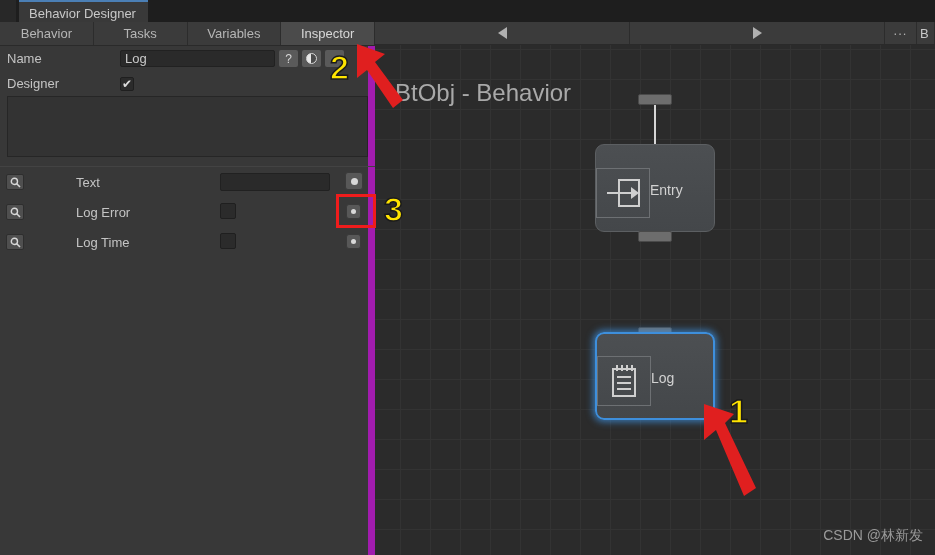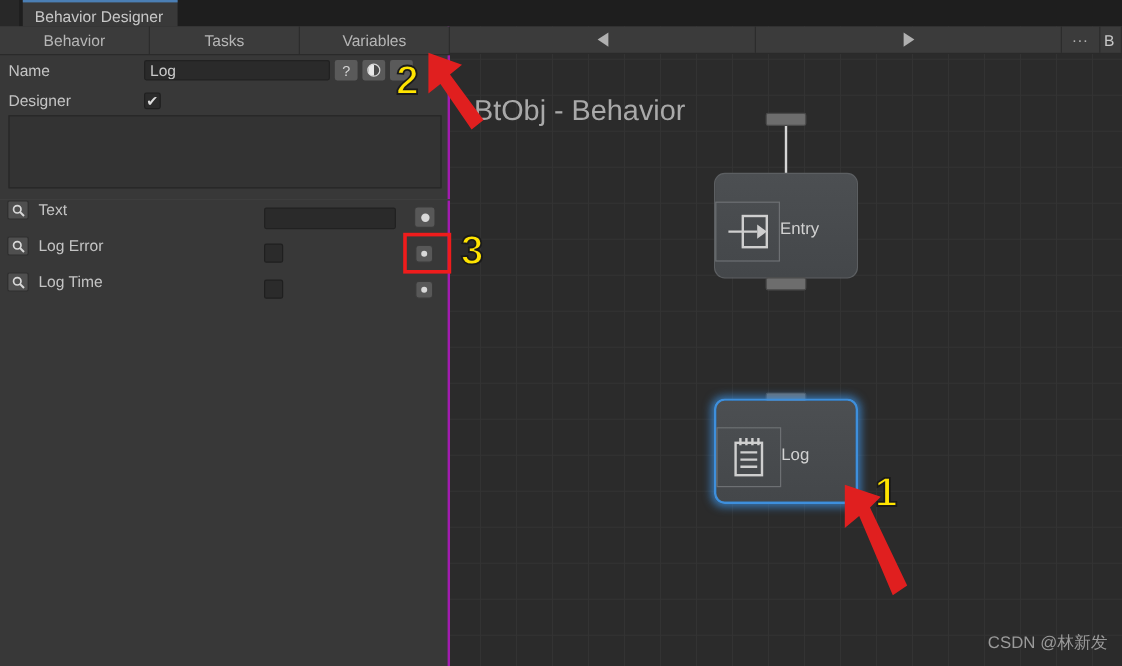--- a/index.html
+++ b/index.html
@@ -22,21 +22,21 @@
     background:#393939;
     color:#c8c8c8; font-size:13px; line-height:23px;
     border-top:2px solid #4b7fb5;
     white-space:nowrap;
   }
 
   
   .inspector-panel{
     position:absolute; left:0; top:22px; width:375px; height:533px;
     background:#383838;
-    border-right:2px solid #a21caf;
+    border-right:7px solid #a21caf;
   }
   .tabstrip{
     position:absolute; left:0; top:0; width:375px; height:24px;
     background:#3b3b3b;
     display:flex;
     border-bottom:1px solid #2a2a2a;
   }
   .tabstrip .tab{
     flex:1 1 0;
     font-size:13px; color:#b6b6b6;
@@ -106,21 +106,21 @@
 
   .sep{
     margin-top:9px;
     height:1px; background:#2e2e2e;
     border-bottom:1px solid #434343;
   }
 
   
   .varrow{
     position:relative; height:30px;
-    display:flex; 
+    display:flex; align-items:center;gap:44px;
   }
   .mag{
     width:18px; height:16px; margin-left:6px;
     background:#4f4f4f;
     border:1px solid #2e2e2e;
     border-radius:2px;
     display:flex; align-items:center; justify-content:center;
     flex:0 0 auto;
   }
   .mag svg{ display:block; }
@@ -262,20 +262,21 @@
   <div class="window-tabbar">
     <div class="dock-tab">Behavior Designer</div>
   </div>
 
   <div class="inspector-panel">
 
     <div class="tabstrip">
       <div class="tab">Behavior</div>
       <div class="tab">Tasks</div>
       <div class="tab">Variables</div>
+      <div class="tab active">Inspector</div>
     </div>
 
     <div class="form">
 
       <div class="row">
         <div class="lbl">Name</div>
         <div class="txtfield name-field">Log</div>
         <div class="icon-btn">?</div>
         <div class="icon-btn circle-half">
           <span class="halfcircle"></span>

